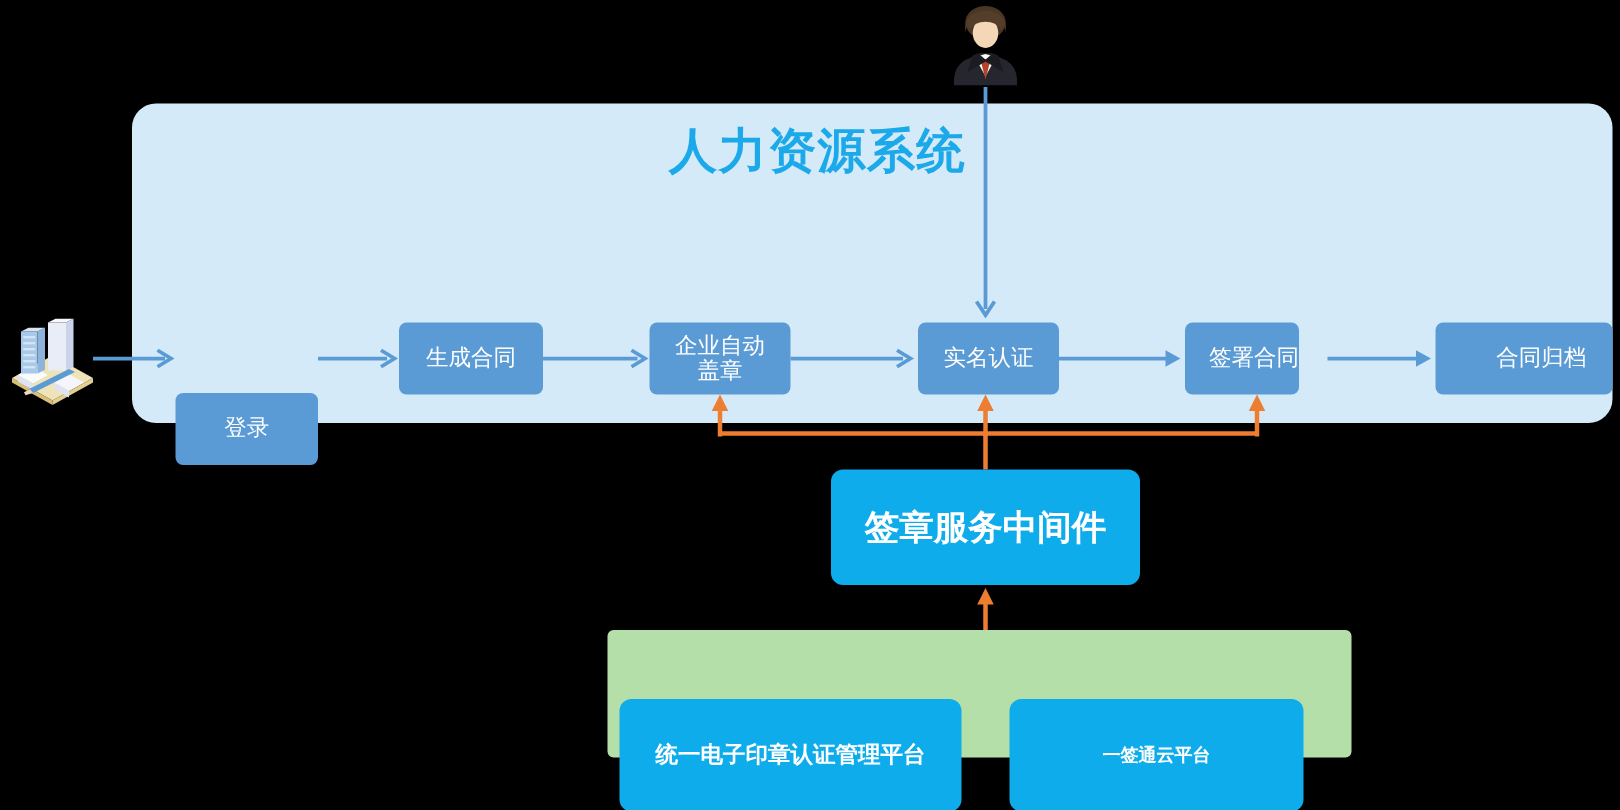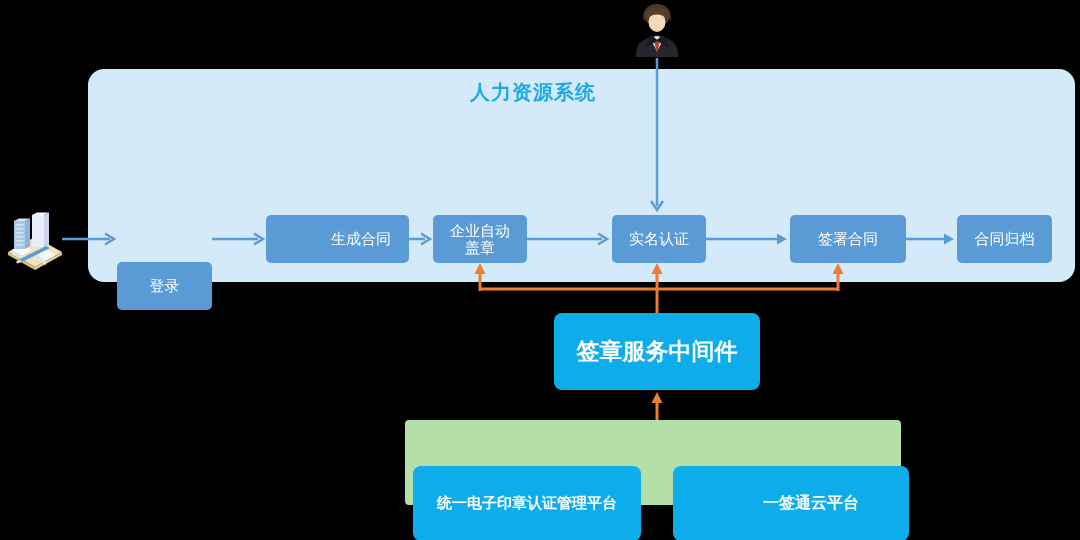--- a/index.html
+++ b/index.html
@@ -4,56 +4,56 @@
 <style>
   html,body{margin:0;padding:0;background:#000;}
   body{font-family:"Liberation Sans","DejaVu Sans",sans-serif;}
   #canvas{position:relative;width:1080px;height:540px;background:#000;overflow:hidden;}
 
   .hr-container{
     position:absolute;left:88px;top:69px;width:987px;height:213px;
     background:#d5eaf8;border-radius:16px;z-index:1;
   }
   .hr-title{
-    position:absolute;left:433px;top:79px;width:200px;
-    font-size:20px;font-weight:bold;color:#1ca9e9;letter-spacing:1px;
+    position:absolute;left:445px;top:79px;width:200px;
+    font-size:32px;font-weight:bold;color:#1ca9e9;letter-spacing:1px;
     z-index:3;text-align:center;white-space:nowrap;
   }
   .step-box{
     position:absolute;top:215px;height:48px;
     background:#5b9bd5;border-radius:5px;
     display:flex;align-items:center;justify-content:center;
     color:#fff;font-size:15px;text-align:center;line-height:1.15;
     white-space:pre-line;z-index:3;
   }
   .step-login{left:117px;width:95px;margin-top:47px;}
-  .step-generate{left:266px;width:96px;padding-left:47px;}
+  .step-generate{left:266px;width:96px;}
   .step-autoseal{left:433px;width:94px;align-items:center;}
   .step-realname{left:612px;width:94px;}
-  .step-sign{left:790px;width:116px;}
-  .step-archive{left:957px;width:95px;}
+  .step-sign{left:790px;width:76px;justify-content:flex-end;}
+  .step-archive{left:957px;width:95px;padding-left:23px;}
 
   .middleware-box{
     position:absolute;left:554px;top:313px;width:206px;height:77px;
     background:#0facec;border-radius:8px;
     display:flex;align-items:center;justify-content:center;
     color:#fff;font-size:23px;font-weight:bold;z-index:3;
   }
   .platform-group{
     position:absolute;left:405px;top:420px;width:496px;height:85px;
     background:#b5dfa9;border-radius:4px;z-index:2;
   }
   .platform-box{
     position:absolute;top:426px;height:75px;
     background:#0facec;border-radius:8px;
     display:flex;align-items:center;justify-content:center;
     color:#fff;font-weight:bold;z-index:3;margin-top:40px;
   }
   .platform-left{left:413px;width:228px;font-size:15px;}
-  .platform-right{left:673px;width:196px;font-size:16px;padding-left:40px;}
+  .platform-right{left:673px;width:196px;font-size:12px;}
 
   .connector-layer{position:absolute;left:0;top:0;width:1080px;height:540px;z-index:2;}
   .icon-wrap{position:absolute;z-index:4;}
   .person-icon-wrap{left:632px;top:2px;width:50px;height:55px;}
   .building-icon-wrap{left:6px;top:208px;width:58px;height:62px;}
 </style>
 </head>
 <body>
 
 <div id="canvas">

